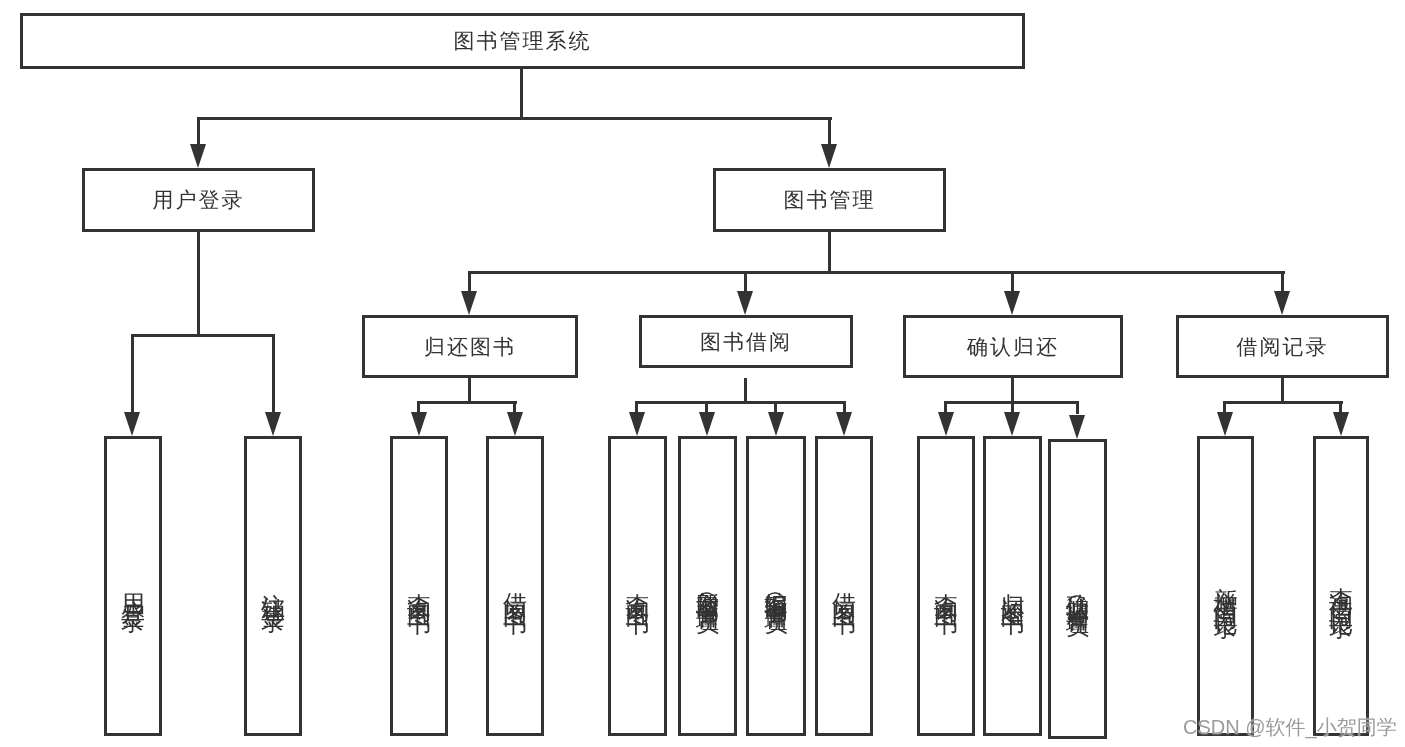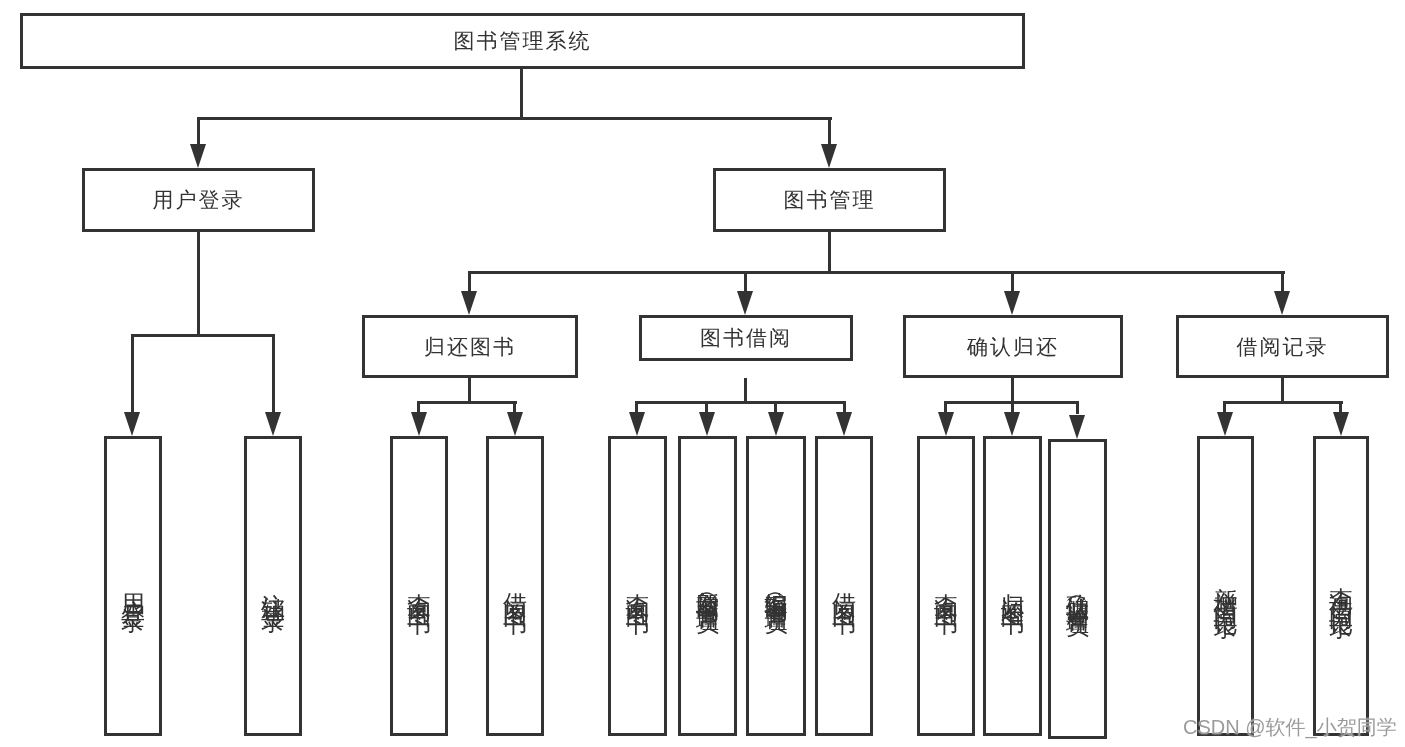--- a/index.html
+++ b/index.html
@@ -74,21 +74,21 @@
   </div>
 
   <div class="box" style="left:713px;top:168px;width:233px;height:64px">
     <span class="hlabel">图书管理</span>
   </div>
 
   <div class="box" style="left:362px;top:315px;width:216px;height:63px">
     <span class="hlabel">归还图书</span>
   </div>
 
-  <div class="box" style="left:639px;top:315px;width:214px;height:46px">
+  <div class="box" style="left:639px;top:315px;width:214px;height:53px">
     <span class="hlabel">图书借阅</span>
   </div>
 
   <div class="box" style="left:903px;top:315px;width:220px;height:63px">
     <span class="hlabel">确认归还</span>
   </div>
 
   <div class="box" style="left:1176px;top:315px;width:213px;height:63px">
     <span class="hlabel">借阅记录</span>
   </div>

